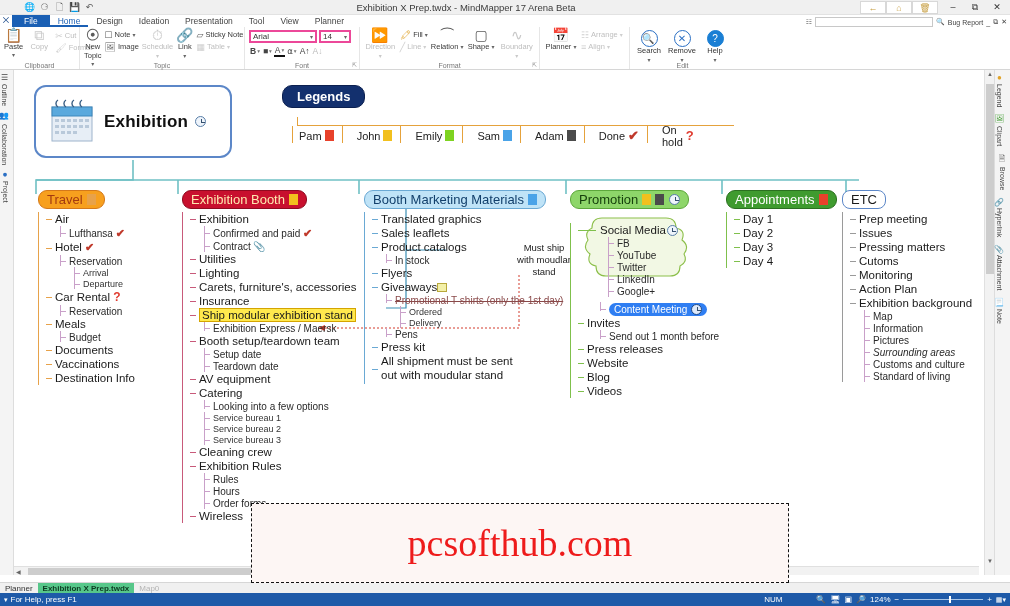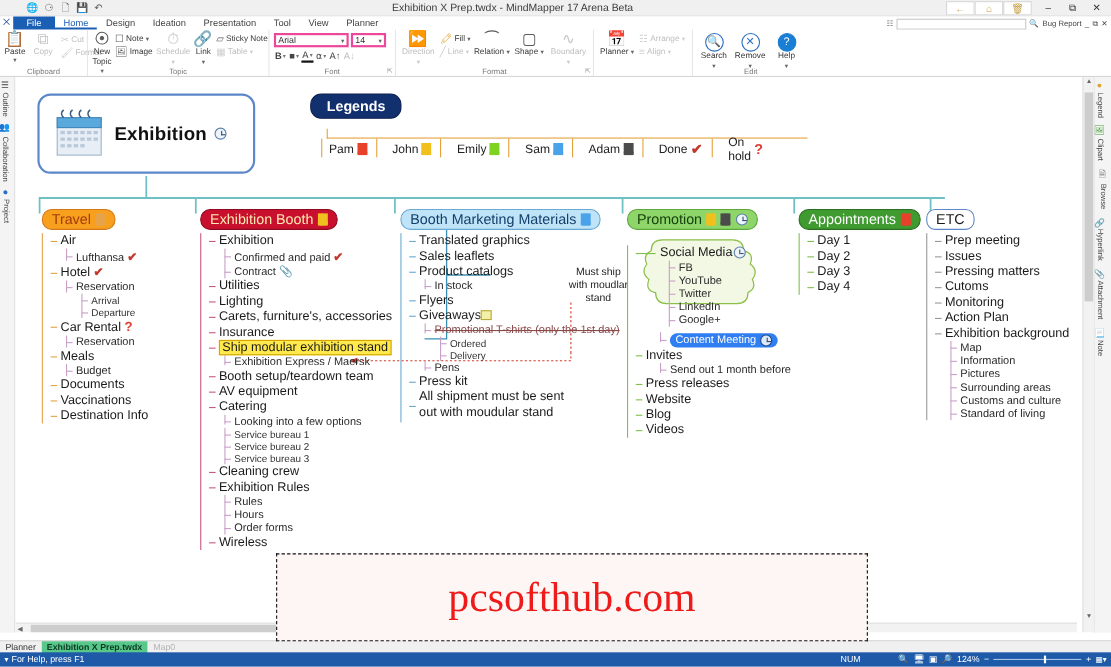--- a/index.html
+++ b/index.html
@@ -586,20 +586,25 @@
       <div class="l1"><span class="tick" style="border-color:#c85a7a;"></span><span>Utilities</span></div>
       <div class="l1"><span class="tick" style="border-color:#c85a7a;"></span><span>Lighting</span></div>
       <div class="l1"><span class="tick" style="border-color:#c85a7a;"></span><span>Carets, furniture's, accessories</span></div>
       <div class="l1"><span class="tick" style="border-color:#c85a7a;"></span><span>Insurance</span></div>
       <div class="l1"><span class="tick" style="border-color:#c85a7a;"></span><span class="hl-yellow" style="border:1px solid #d4a400;">Ship modular exhibition stand</span></div>
       <div class="grp" style="margin-left:14px;">
           <div class="vline" style="border-color:#c9a0c9;height:9px;"></div>
         <div class="l2" style="margin-left:0;"><span class="tick" style="border-color:#c9a0c9;"></span><span>Exhibition Express / Maersk</span></div>
       </div>
       <div class="l1"><span class="tick" style="border-color:#c85a7a;"></span><span>Booth setup/teardown team</span></div>
+      <div class="grp" style="margin-left:14px;">
+          <div class="vline" style="border-color:#c9a0c9;"></div>
+        <div class="l2" style="margin-left:0;"><span class="tick" style="border-color:#c9a0c9;"></span><span>Setup date</span></div>
+        <div class="l2" style="margin-left:0;"><span class="tick" style="border-color:#c9a0c9;"></span><span>Teardown date</span></div>
+      </div>
       <div class="l1"><span class="tick" style="border-color:#c85a7a;"></span><span>AV equipment</span></div>
       <div class="l1"><span class="tick" style="border-color:#c85a7a;"></span><span>Catering</span></div>
       <div class="grp" style="margin-left:14px;">
           <div class="vline" style="border-color:#c9a0c9;height:9px;"></div>
         <div class="l2" style="margin-left:0;"><span class="tick" style="border-color:#c9a0c9;"></span><span>Looking into a few options</span></div>
       </div>
       <div class="grp" style="margin-left:14px;">
           <div class="vline" style="border-color:#c9a0c9;"></div>
         <div class="l3" style="margin-left:0;"><span class="tick" style="border-color:#c9a0c9;"></span><span>Service bureau 1</span></div>
         <div class="l3" style="margin-left:0;"><span class="tick" style="border-color:#c9a0c9;"></span><span>Service bureau 2</span></div>
@@ -716,21 +721,21 @@
       <div class="l1"><span class="tick"></span><span>Pressing matters</span></div>
       <div class="l1"><span class="tick"></span><span>Cutoms</span></div>
       <div class="l1"><span class="tick"></span><span>Monitoring</span></div>
       <div class="l1"><span class="tick"></span><span>Action Plan</span></div>
       <div class="l1"><span class="tick"></span><span>Exhibition background</span></div>
       <div class="grp" style="margin-left:14px;">
           <div class="vline" style="border-color:#c9a0c9;"></div>
         <div class="l2" style="margin-left:0;"><span class="tick" style="border-color:#c9a0c9;"></span><span>Map</span></div>
         <div class="l2" style="margin-left:0;"><span class="tick" style="border-color:#c9a0c9;"></span><span>Information</span></div>
         <div class="l2" style="margin-left:0;"><span class="tick" style="border-color:#c9a0c9;"></span><span>Pictures</span></div>
-        <div class="l2" style="margin-left:0;"><span class="tick" style="border-color:#c9a0c9;"></span><span>Surrounding areas</span></div>
+        <div class="l2" style="margin-left:0;font-style:italic;"><span class="tick" style="border-color:#c9a0c9;"></span><span>Surrounding areas</span></div>
         <div class="l2" style="margin-left:0;"><span class="tick" style="border-color:#c9a0c9;"></span><span>Customs and culture</span></div>
         <div class="l2" style="margin-left:0;"><span class="tick" style="border-color:#c9a0c9;"></span><span>Standard of living</span></div>
       </div>
     </div>
   </div>
 
   <div id="cscroll-v">
     <div class="thumb"></div>
     <div class="sbar-ar" style="top:1px;left:2px;">▲</div>
     <div class="sbar-ar" style="bottom:11px;left:2px;">▼</div>

